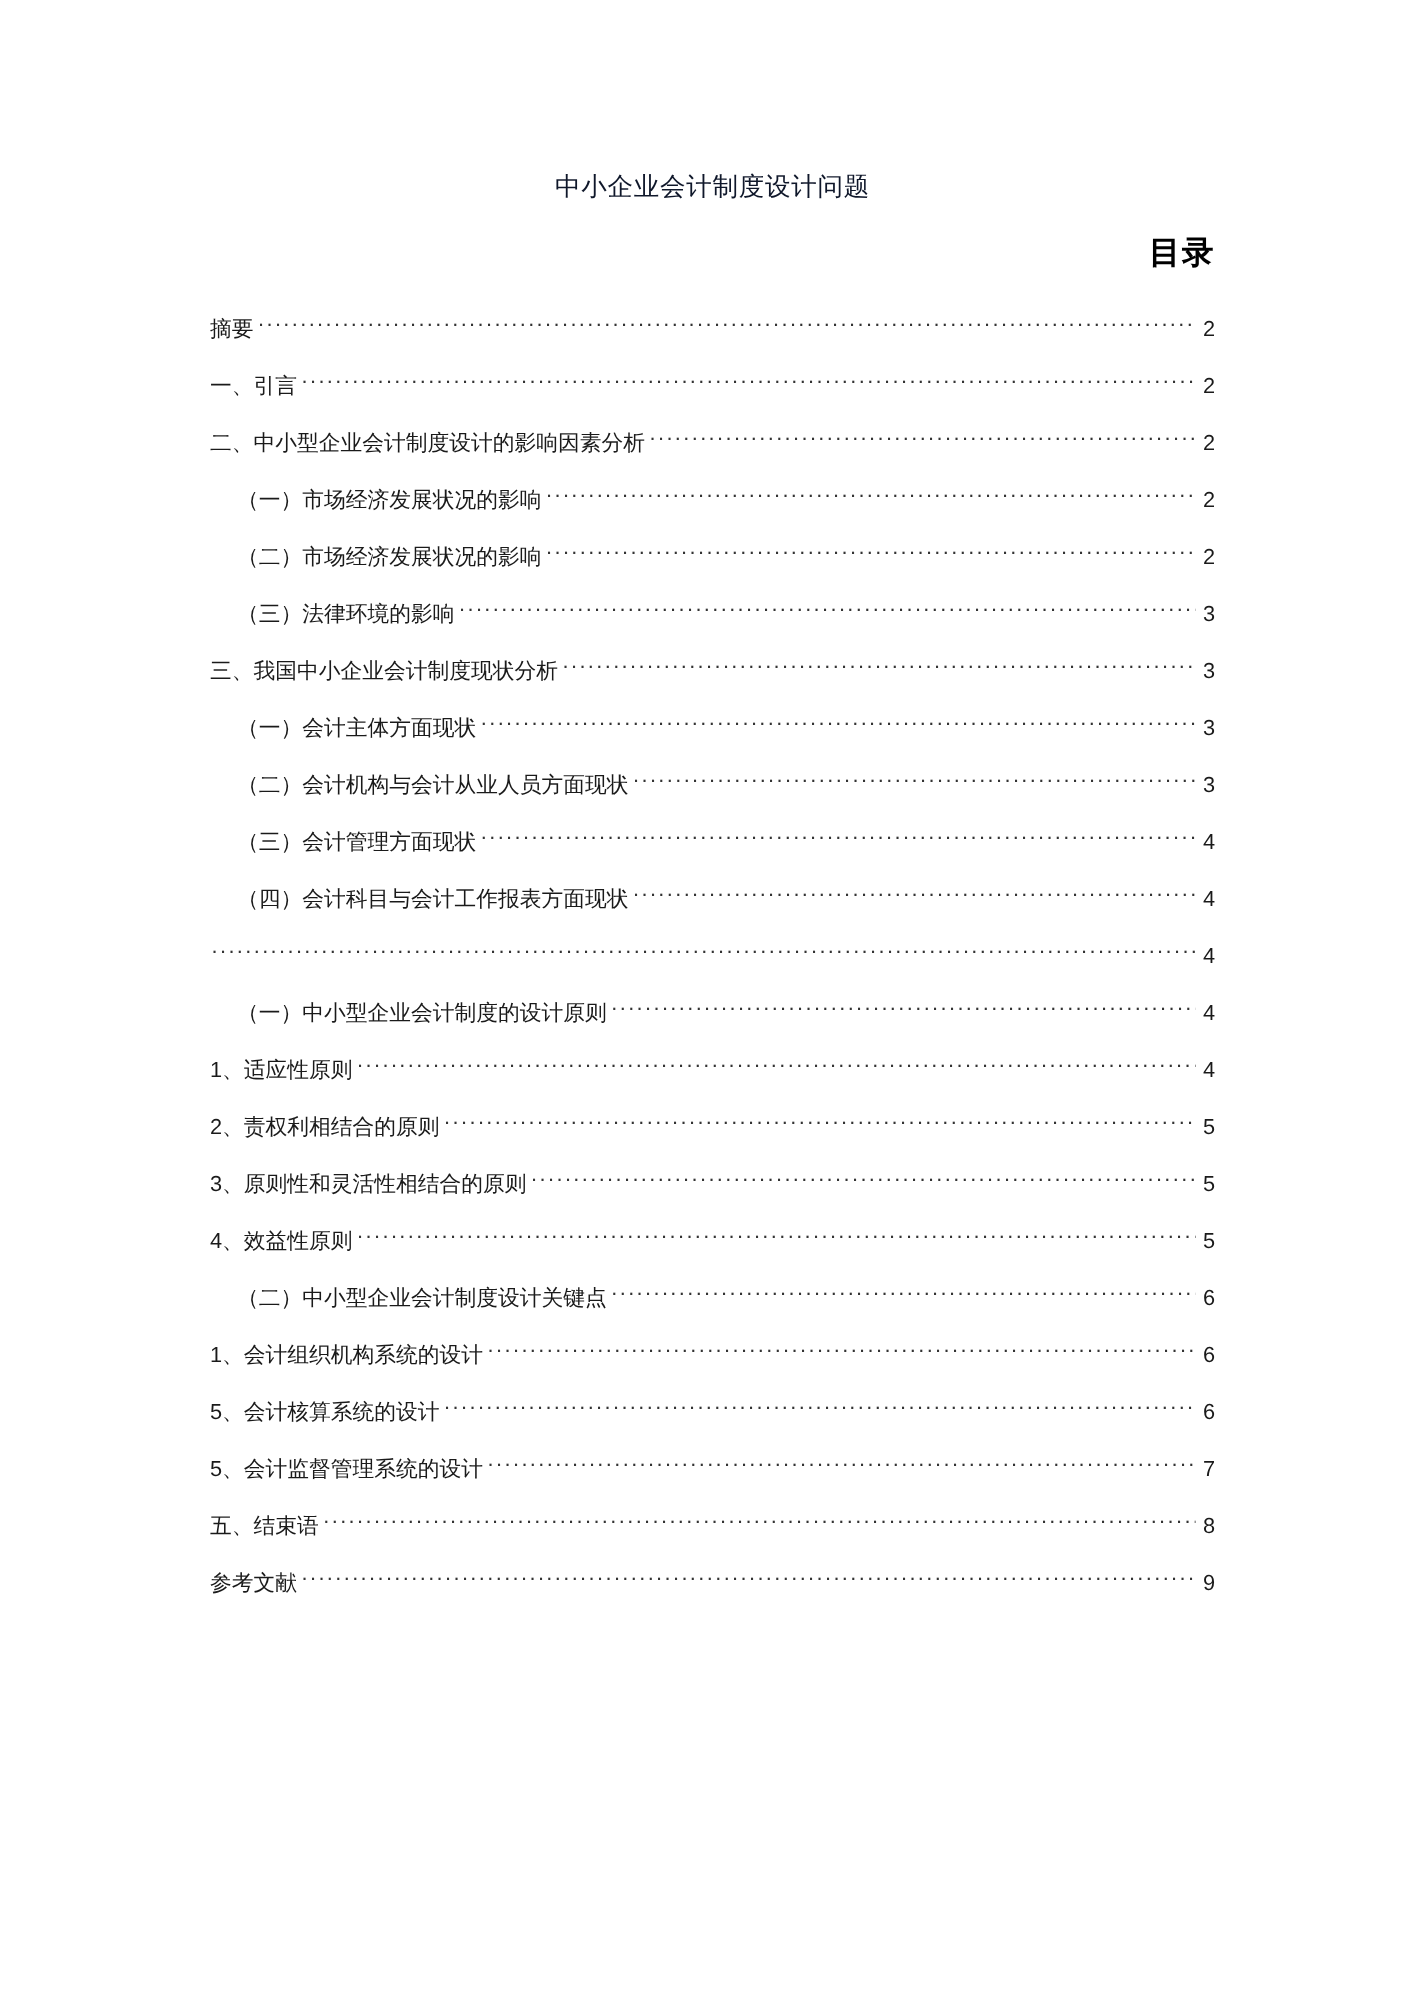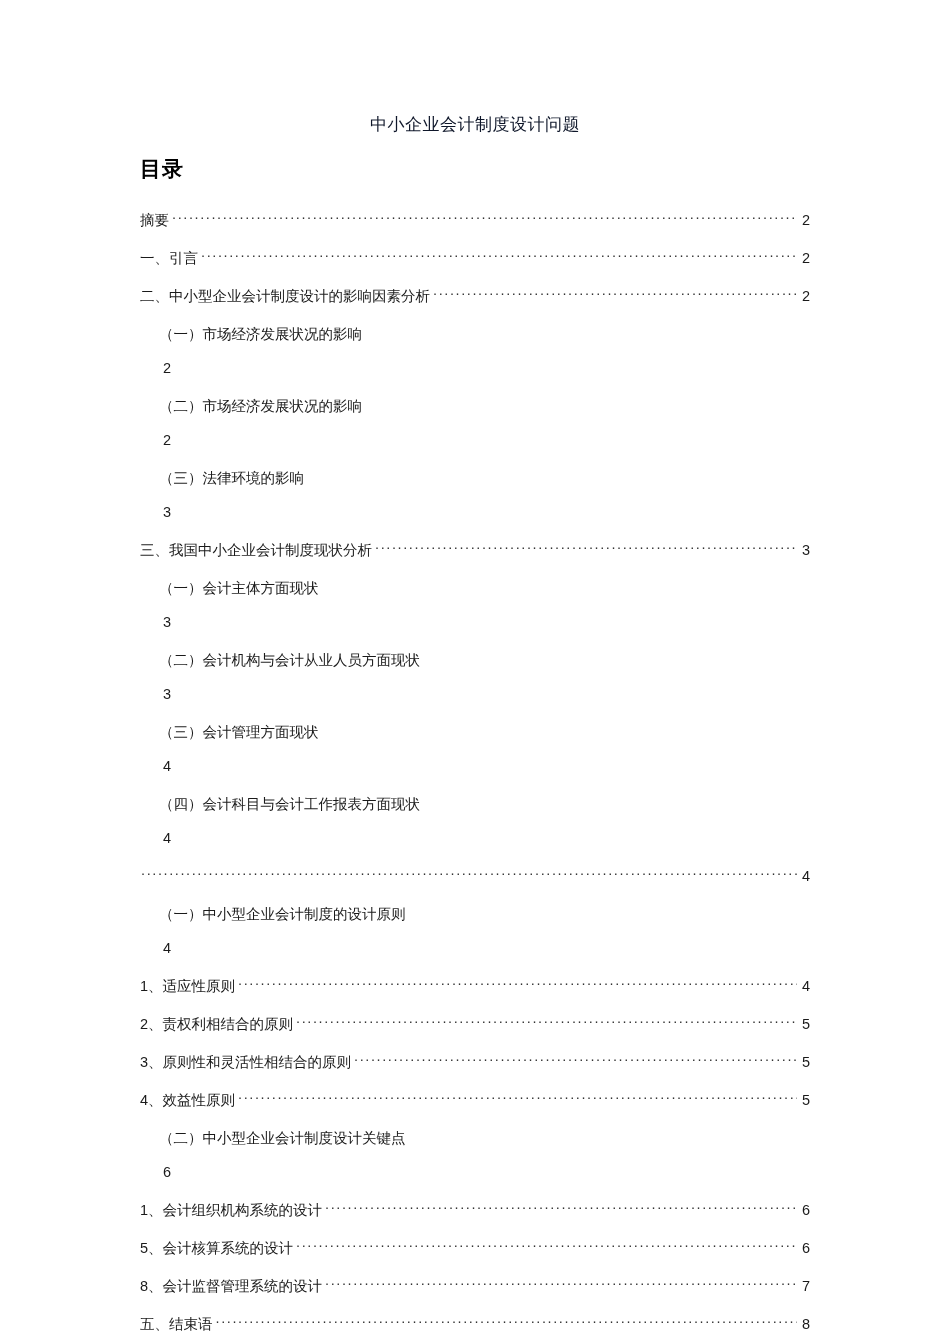--- a/index.html
+++ b/index.html
@@ -25,21 +25,21 @@
   .doc-title {
     text-align: center;
     font-size: 17px;
     line-height: 26px;
     color: #0f172a;
     margin: 0 0 16px 0;
     font-weight: normal;
     letter-spacing: 0.5px;
   }
   .toc-heading {
-    text-align: left;
+    text-align: right;
     font-size: 21px;
     font-weight: bold;
     line-height: 30px;
     margin: 8px 0 26px 0;
     letter-spacing: 1px;
   }
   .toc-list {
     margin: 0;
     padding: 0;
     list-style: none;
@@ -75,21 +75,21 @@
   }
   .toc-row .page-num {
     flex: 0 0 auto;
     text-align: right;
     min-width: 12px;
     font-size: 14.5px;
     color: #1a1a1a;
   }
   
   .lvl-0 { padding-left: 0px; }
-  .lvl-1 { padding-left: 18px; flex-direction: column; }
+  .lvl-1 { padding-left: 18px; }
   .lvl-2 { padding-left: 0px; }
   .sp-md { margin-top: 18px; }
   .sp-sm { margin-top: 15px; }
 </style>
 </head>
 <body>
 
 <div class="page">
 
   <div class="doc-title">中小企业会计制度设计问题</div>
@@ -190,21 +190,21 @@
         <span class="label">1、会计组织机构系统的设计</span>
         <span class="leader"></span>
         <span class="page-num">6</span>
       </li>
       <li class="toc-row lvl-2 sp-md">
         <span class="label">5、会计核算系统的设计</span>
         <span class="leader"></span>
         <span class="page-num">6</span>
       </li>
       <li class="toc-row lvl-2 sp-md">
-        <span class="label">8、会计监督管理系统的设计</span>
+        <span class="label">5、会计监督管理系统的设计</span>
         <span class="leader"></span>
         <span class="page-num">7</span>
       </li>
       <li class="toc-row lvl-0 sp-md">
         <span class="label">五、结束语</span>
         <span class="leader"></span>
         <span class="page-num">8</span>
       </li>
       <li class="toc-row lvl-0 sp-md">
         <span class="label">参考文献</span>

